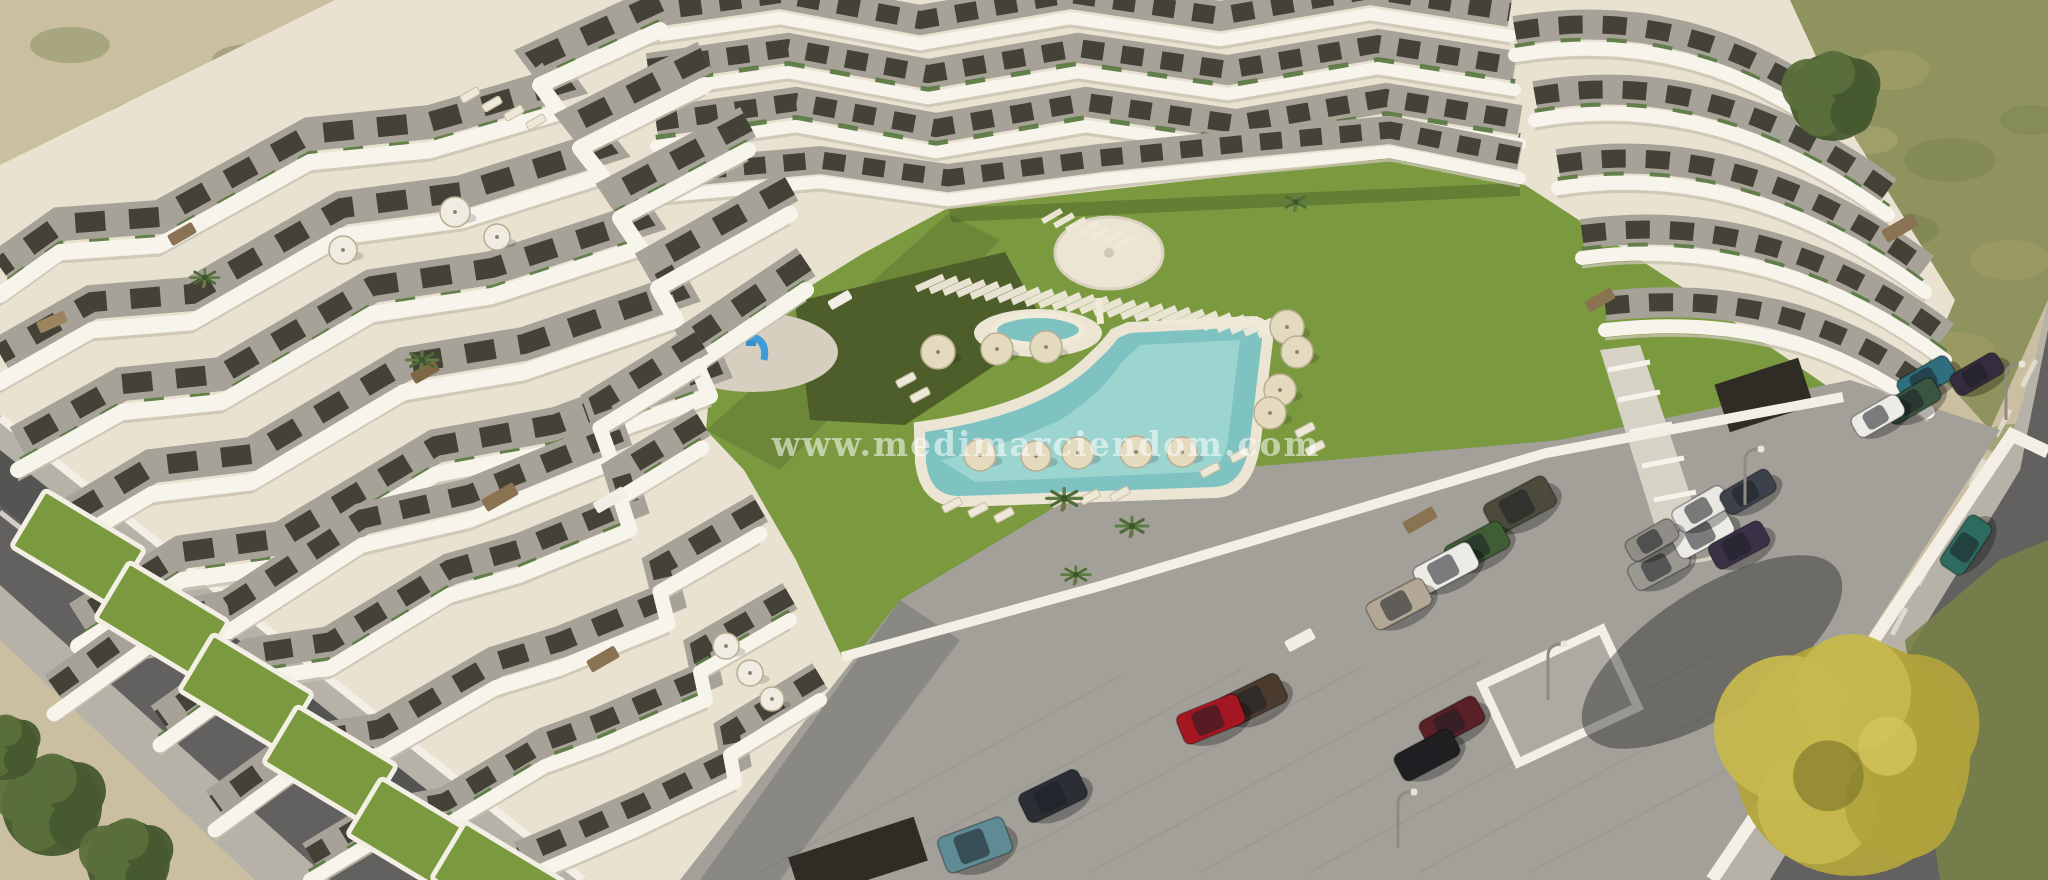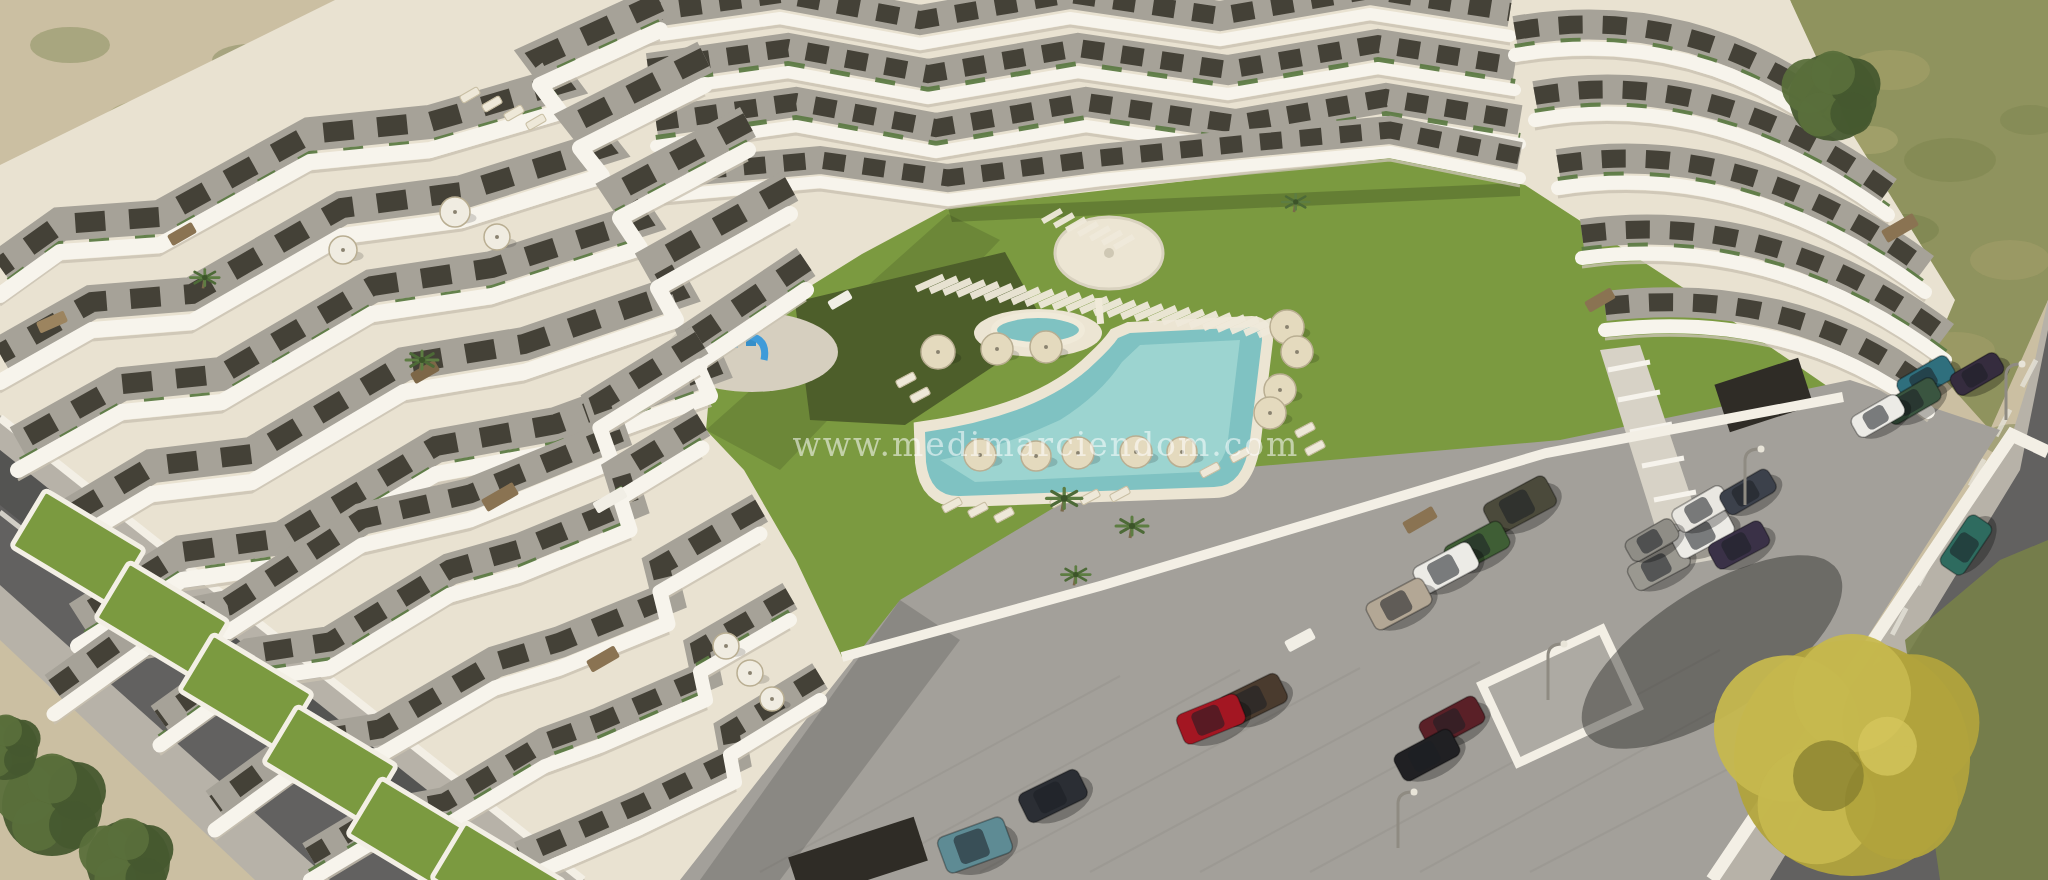--- a/index.html
+++ b/index.html
@@ -1,16 +1,16 @@
 <!DOCTYPE html>
 <html><head>
 <meta charset="utf-8">
 <style>
   html,body{margin:0;padding:0;background:#d8d4c9;}
-  .stage{position:relative;width:2048px;height:880px;overflow:hidden;}
+  .stage{position:relative;width:2048px;height:880px;overflow:hidden;font-weight:bold;}
   svg{display:block;}
   text.watermark{
     font-family:"DejaVu Serif","Liberation Serif",serif;
     font-size:33px;letter-spacing:2px;fill:#ffffff;fill-opacity:.55;
   }
 </style>
 </head>
 <body>
 
 <div class="stage">

